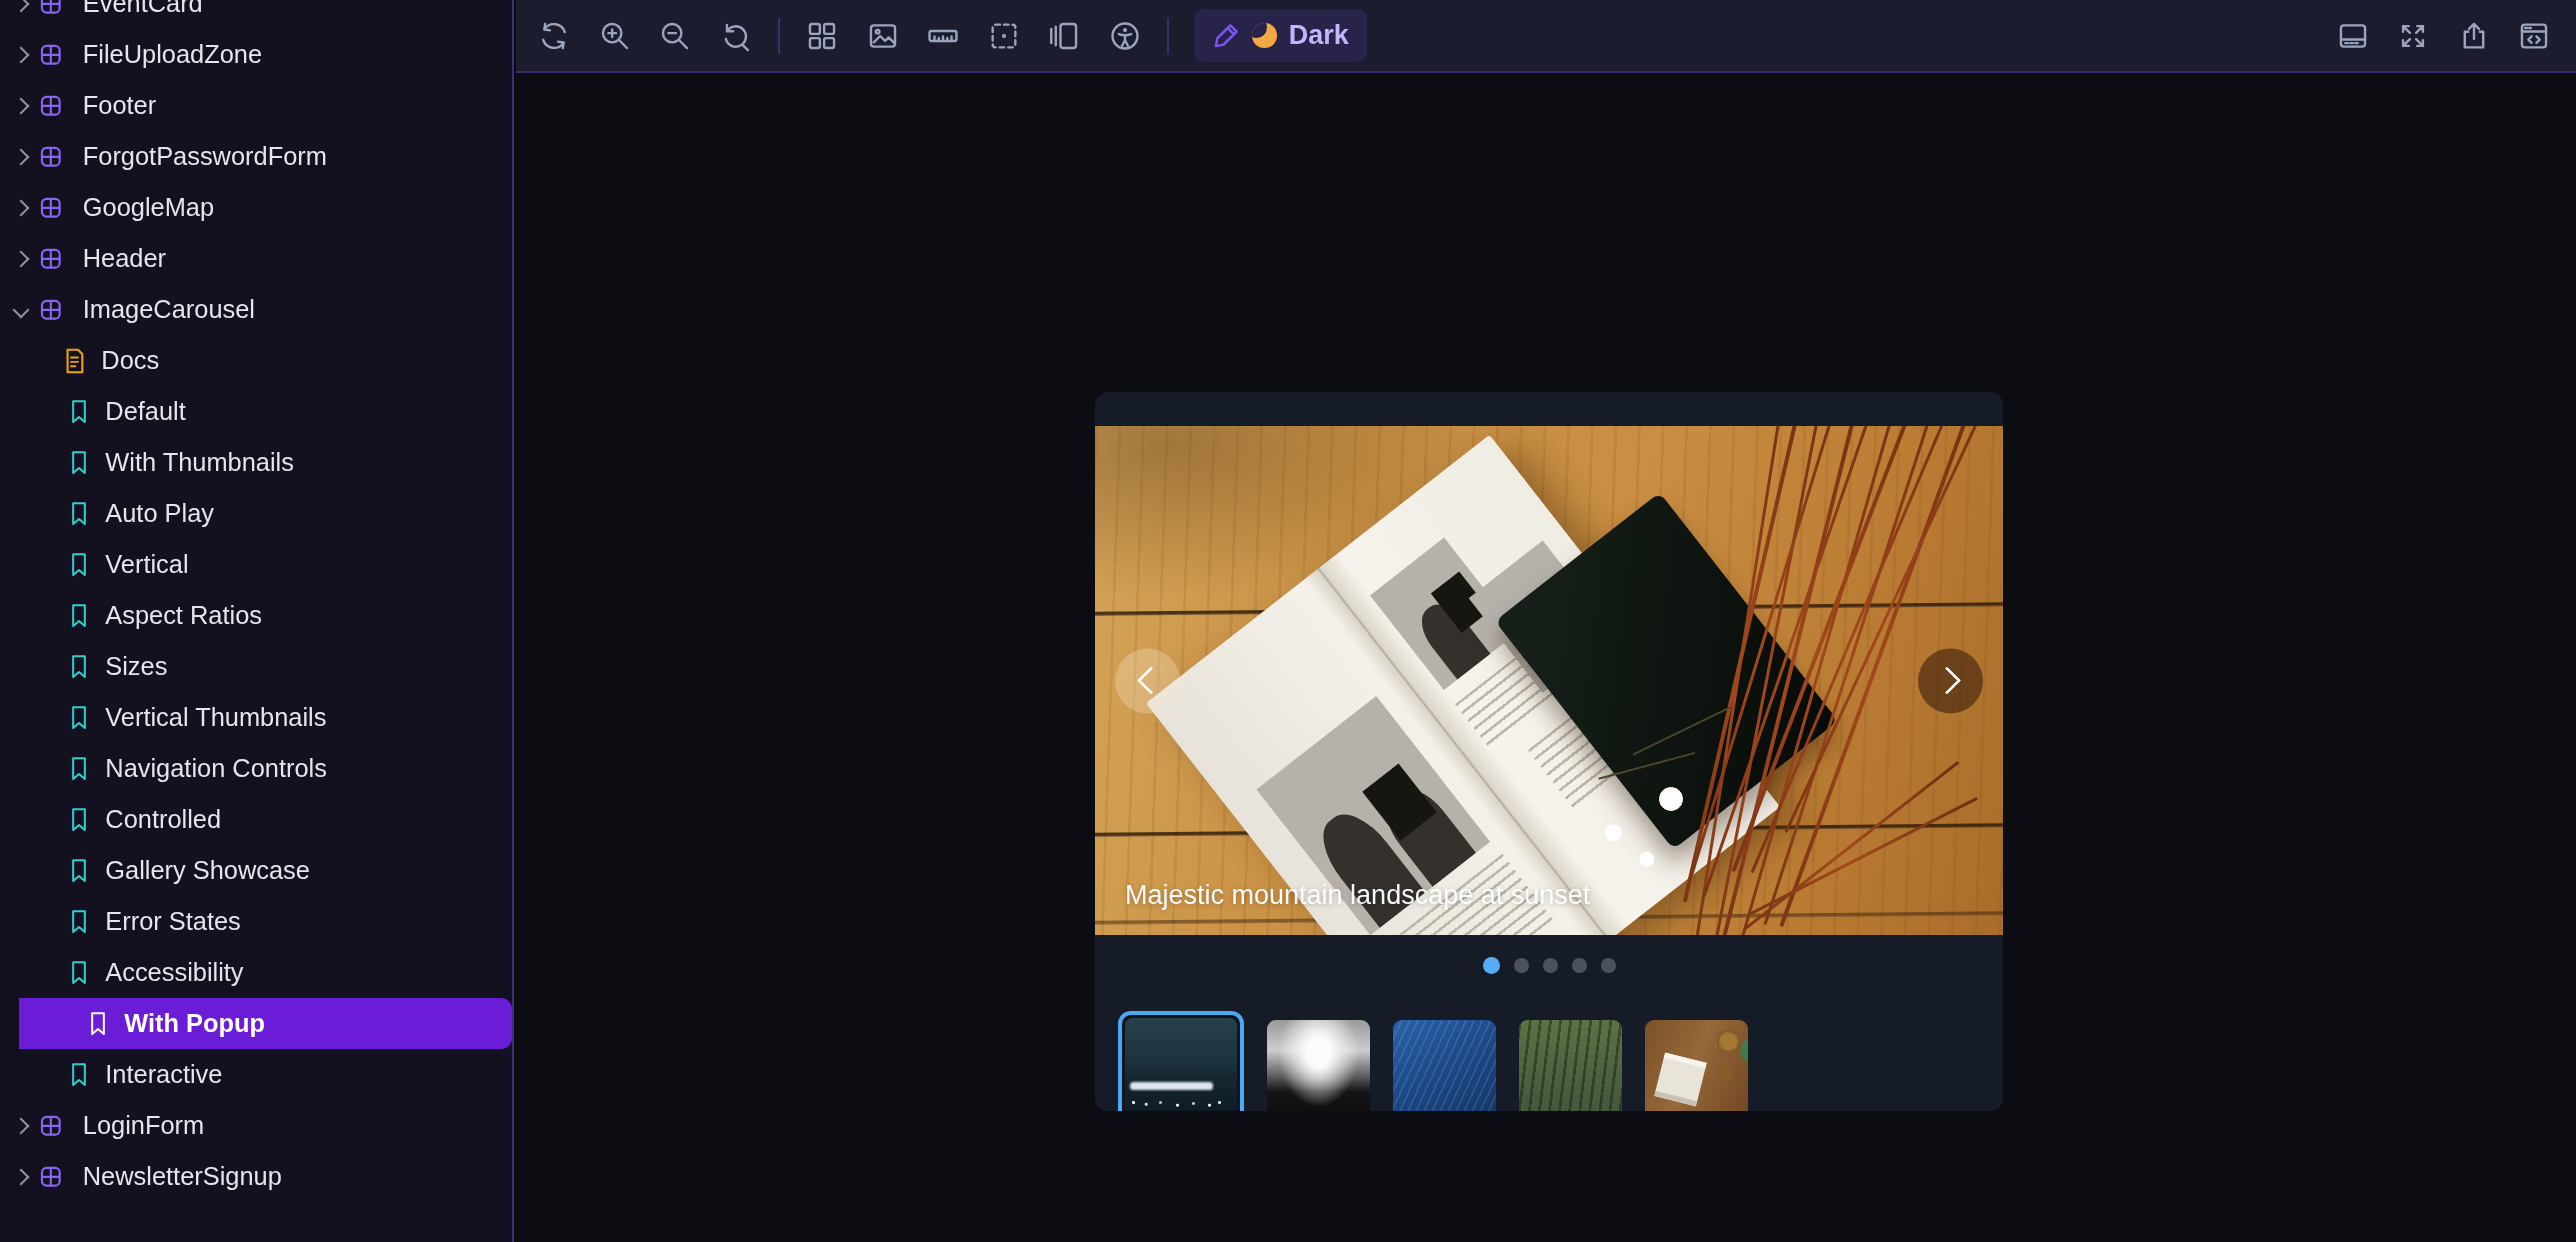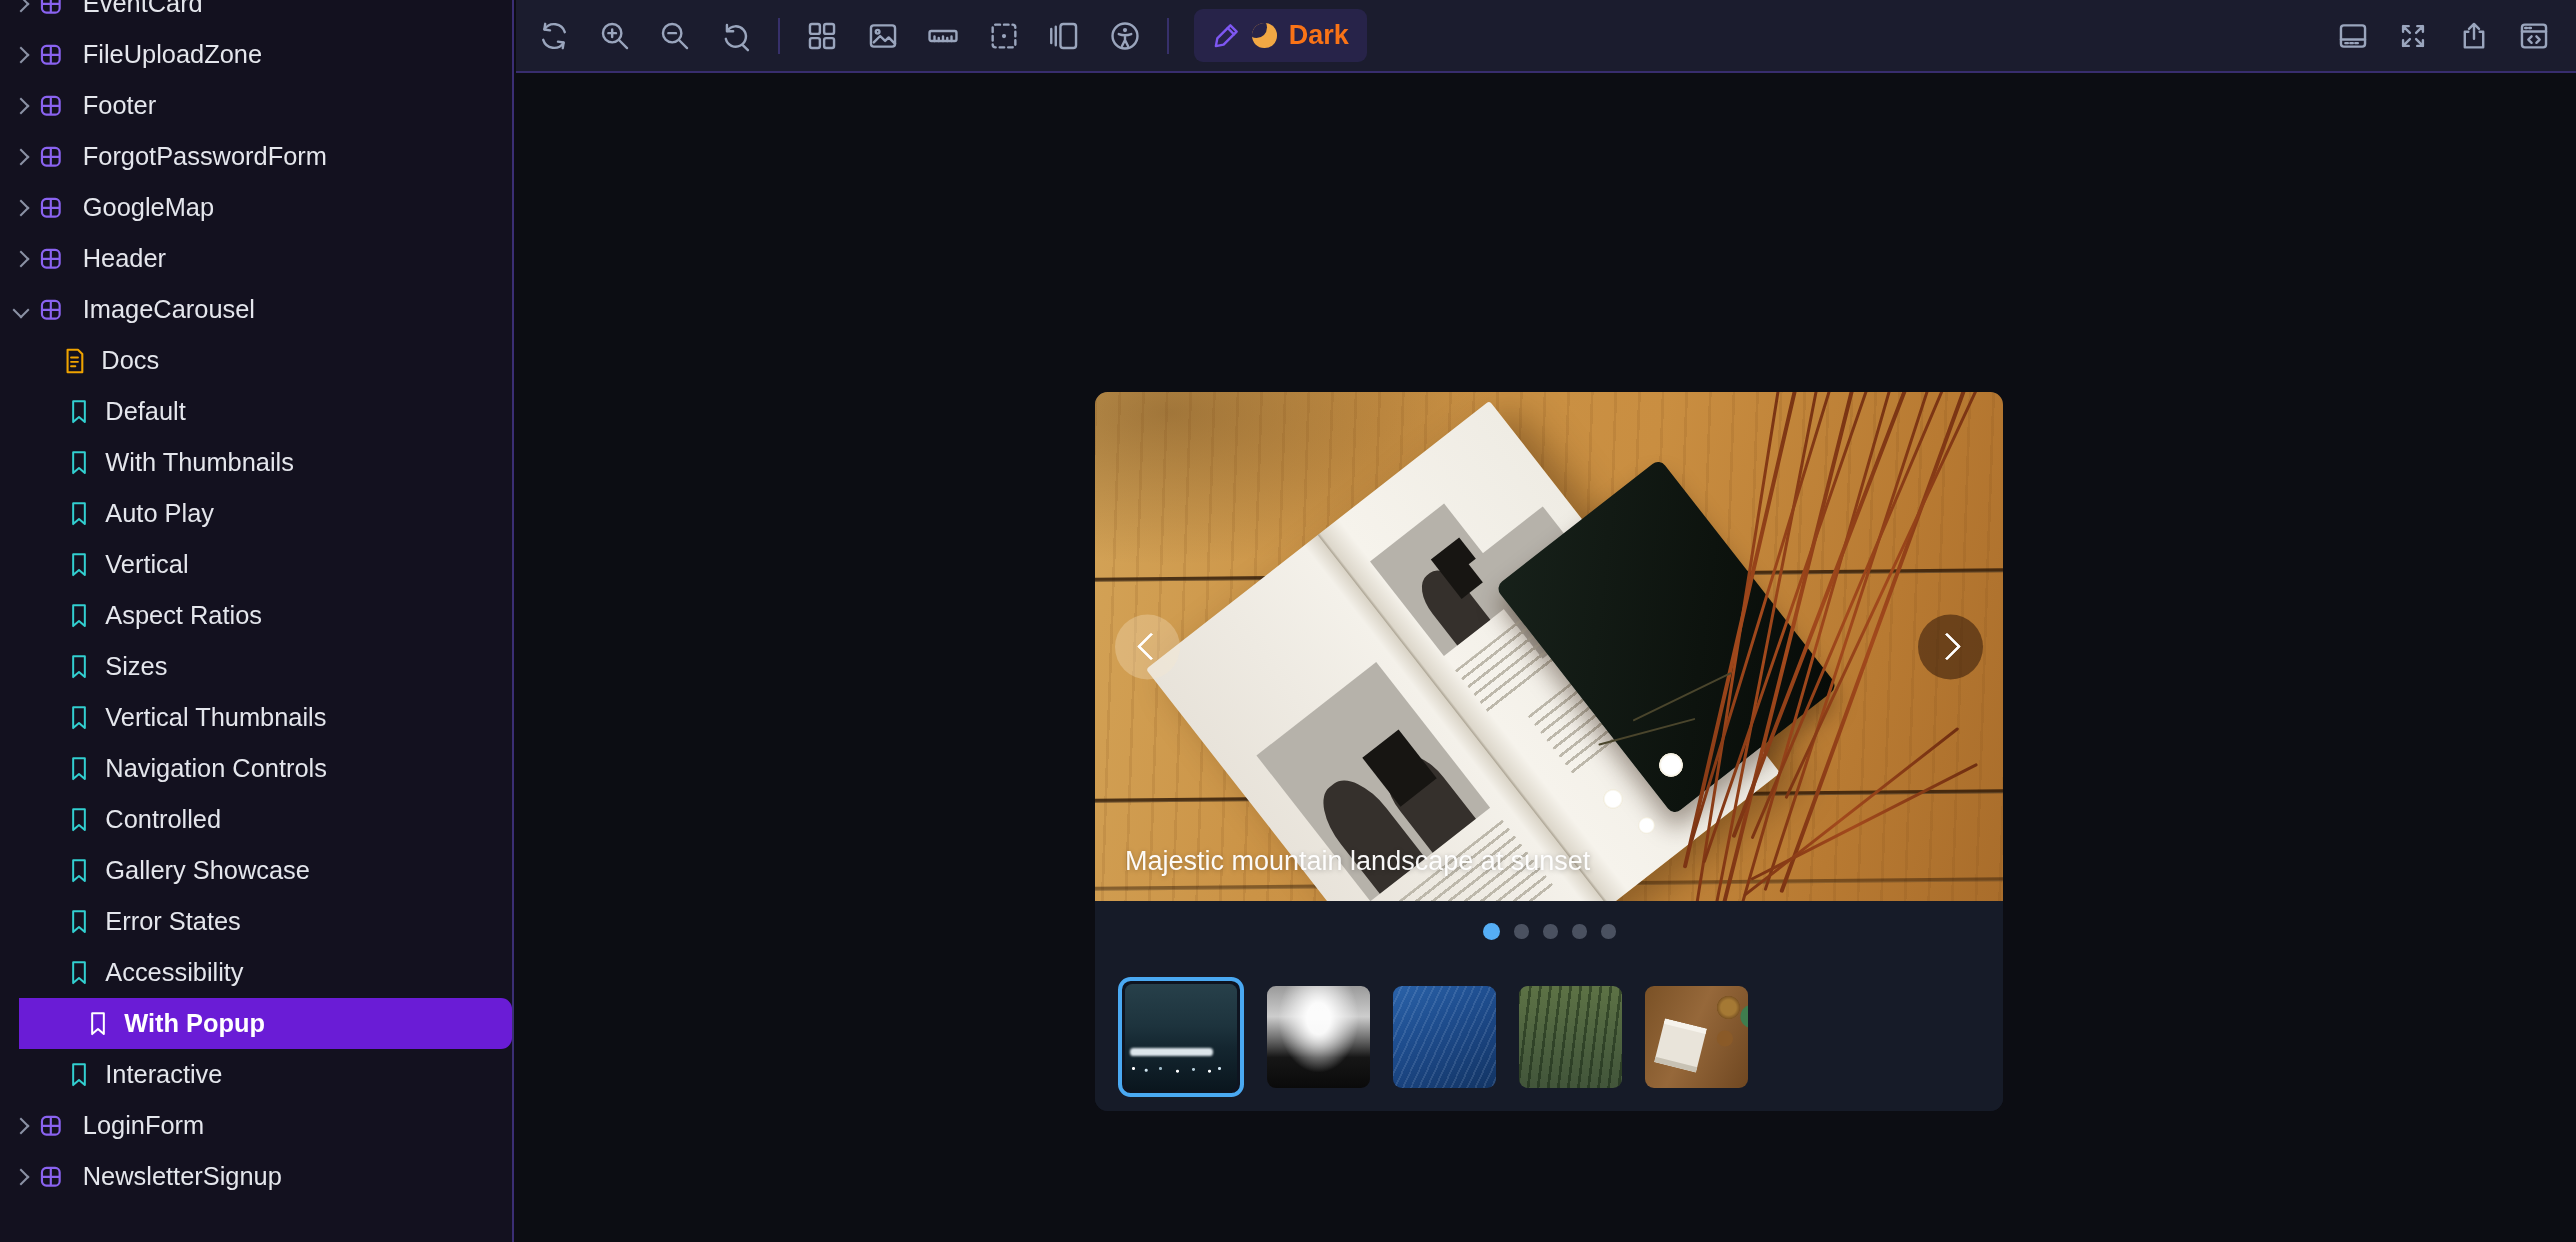--- a/index.html
+++ b/index.html
@@ -26,33 +26,33 @@
 
   
   .toolbar{position:absolute;left:516px;right:0;top:0;height:73px;background:#1b1c2e;
            border-bottom:2.7px solid #382d6e;box-sizing:border-box;display:flex;align-items:center;
            gap:24.5px;padding-left:20px;}
   .tbtn{width:36px;height:36px;display:flex;align-items:center;justify-content:center;color:#9aa5bd;cursor:pointer;flex:none;}
   .tbtn svg{stroke:#9aa5bd;fill:none;stroke-width:1.7;stroke-linecap:round;stroke-linejoin:round;}
   .tdiv{width:1.8px;height:36px;background:#37306b;flex:none;}
   .themebtn{height:53px;padding:0 18px;border-radius:9px;background:#272349;display:flex;align-items:center;
             gap:11.8px;cursor:pointer;flex:none;}
-  .themebtn .label{color:#f97316;font-weight:bold;font-size:27px;}
+  .themebtn .label{color:#c4b5fd;font-weight:bold;font-size:27px;}
   .moon{position:relative;width:24.5px;height:24.5px;border-radius:50%;background:#f2a844;overflow:hidden;flex:none;}
   .moon::after{content:"";position:absolute;width:21px;height:21px;border-radius:50%;background:#272349;left:-6.4px;top:-6.4px;}
   .rgroup{margin-left:auto;display:flex;align-items:center;gap:24.5px;padding-right:23.6px;}
 
   
   .canvas{position:absolute;left:516px;top:73px;right:0;bottom:0;background:#0c0d13;}
   .card{position:absolute;left:579px;top:319px;width:908px;height:719px;border-radius:12.7px;
         overflow:hidden;background:#161b28;}
 
   
   .photo{position:relative;width:908px;height:509px;overflow:hidden;background:
-     linear-gradient(105deg,#d4a458 0%,#cb9346 28%,#c98e41 55%,#b87a32 82%,#a96d2b 100%);}
+     linear-gradient(105deg,#d4a458 0%,#cb9346 28%,#c98e41 55%,#b87a32 82%,#a96d2b 100%); margin-top: 34px;}
   .grain{position:absolute;inset:0;background:
      repeating-linear-gradient(92deg,rgba(122,72,22,.14) 0 2.7px,rgba(0,0,0,0) 2.7px 23.6px),
      radial-gradient(472px 218px at 8% 4%,rgba(70,40,10,.35),rgba(0,0,0,0) 70%);}
   .plank{position:absolute;left:-3%;width:106%;height:2.7px;background:#2c1808;opacity:.8;
          border-bottom:1.8px solid rgba(255,226,170,.22);transform:rotate(-.6deg);}
   .book{position:absolute;left:150px;top:93px;width:436px;height:472px;transform:rotate(-38deg);
         background:linear-gradient(90deg,#e8e3da 0%,#f4f1ea 46%,#d9d3c6 50%,#f6f3ec 56%,#efece4 100%);
         box-shadow:14.5px 20px 38px rgba(55,28,4,.38);border-radius:3.6px;}
   .pcard{position:absolute;background:#b6b2aa;}
   .pcard .fig{position:absolute;bottom:0;left:18%;width:45%;height:62%;background:#35302c;border-radius:45% 45% 0 0;}

